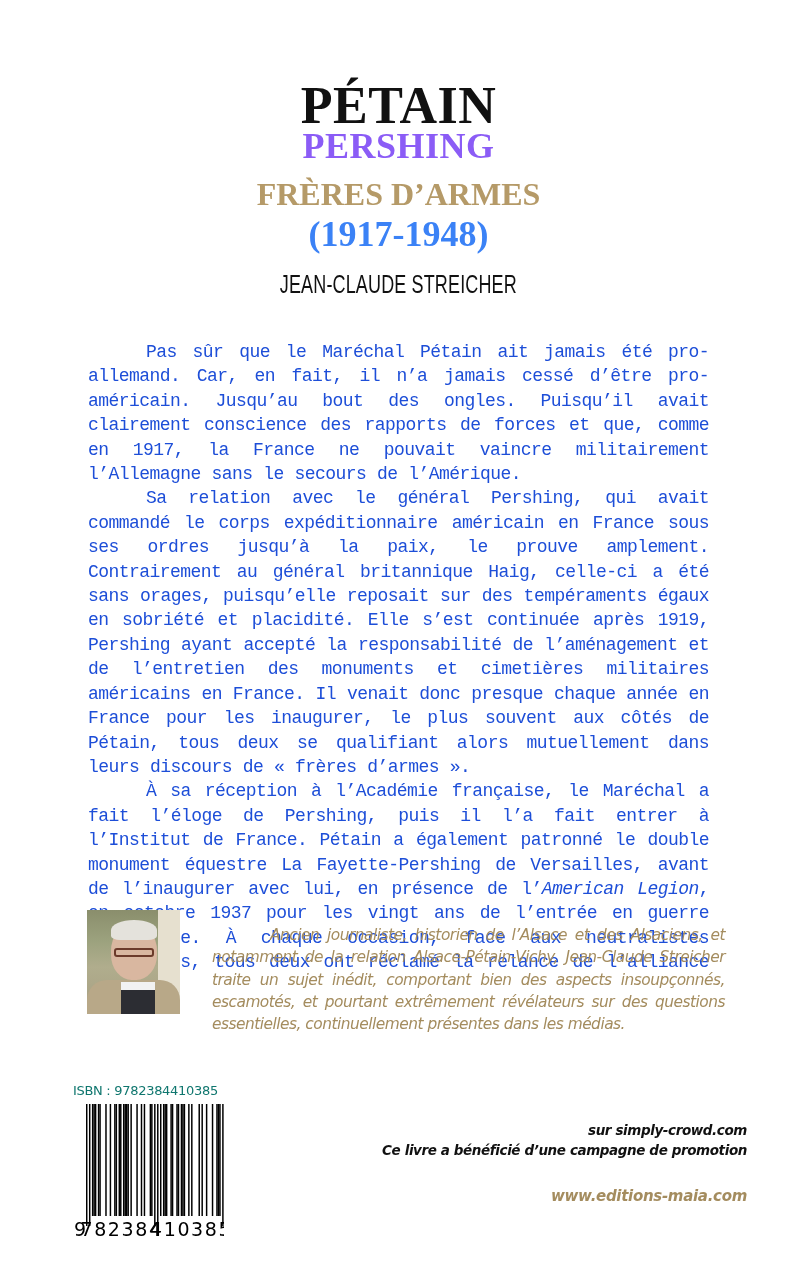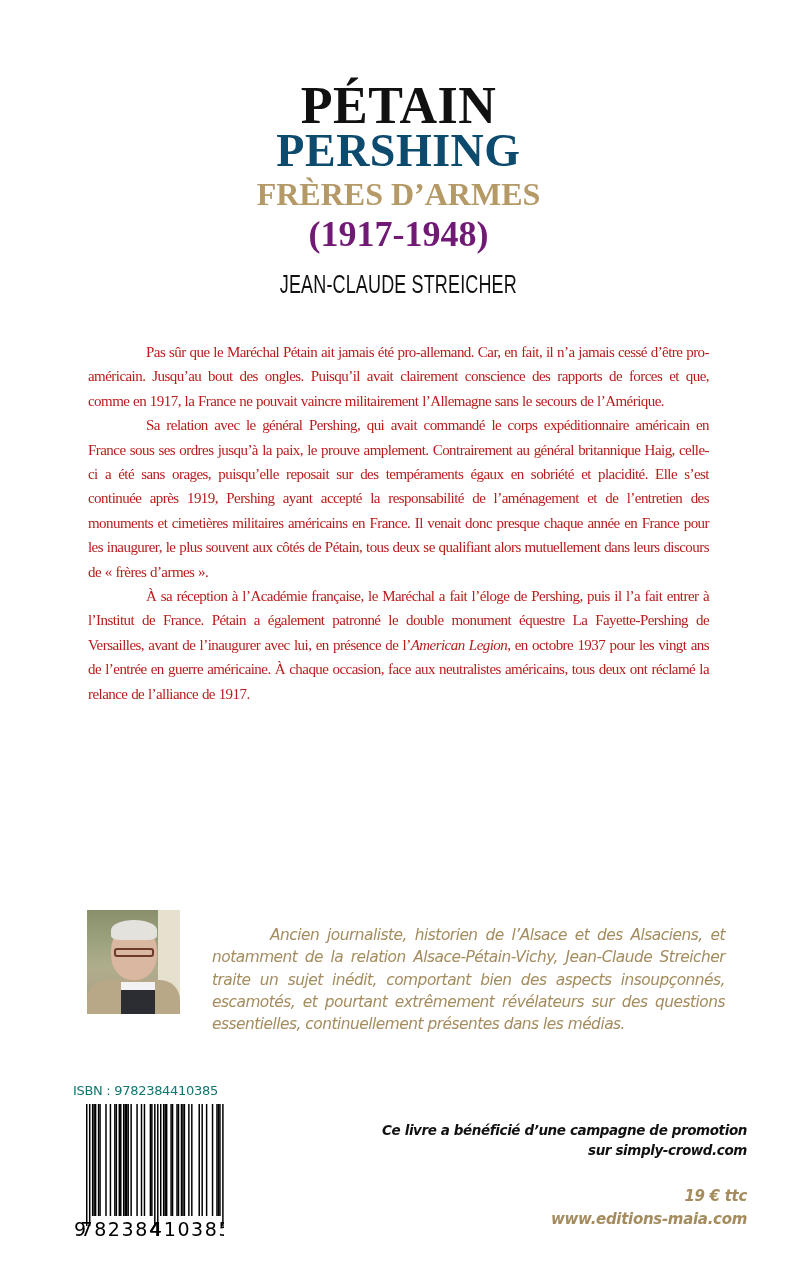--- a/index.html
+++ b/index.html
@@ -3,32 +3,32 @@
 <meta charset="utf-8">
 <style>
   html, body { margin: 0; padding: 0; background: #ffffff; }
   body { width: 797px; height: 1270px; position: relative; overflow: hidden; color: #111; }
   .serif-title {
     position: absolute; left: 0; width: 797px; text-align: center;
     font-family: "Liberation Serif", "DejaVu Serif", serif; font-weight: bold;
     margin: 0; line-height: 1;
   }
   #t1 { top: 80px; font-size: 52px; color: #111; letter-spacing: 0.5px; }
-  #t2 { top: 128px; font-size: 46px; color: #0c4a6e; letter-spacing: 0.5px; }
+  #t2 { top: 128px; font-size: 36px; color: #8b5cf6; letter-spacing: 0.5px; }
   #t3 { top: 178px; font-size: 32px; color: #b59a68; }
-  #t4 { top: 216px; font-size: 36px; color: #701a75; font-weight: bold; }
+  #t4 { top: 216px; font-size: 36px; color: #3b82f6; font-weight: bold; }
   #author {
     position: absolute; top: 272px; left: 0; width: 797px; text-align: center;
     font-family: "Liberation Sans", "DejaVu Sans", sans-serif; font-size: 25px; color: #111;
     transform: scaleX(0.72); transform-origin: 398px 0; letter-spacing: 0.2px; line-height: 1;
   }
   #summary {
     position: absolute; top: 340px; left: 88px; width: 621px;
-    font-family: Liberation Serif, serif; font-size: 15px; line-height: 24.4px;
-    text-align: justify; color: #b91c1c; letter-spacing: -0.55px; word-spacing: 0.5px;
+    font-family: Liberation Mono, monospace; font-size: 18px; line-height: 24.4px;
+    text-align: justify; color: #1d4ed8; letter-spacing: -0.55px; word-spacing: 0.5px;
   }
   #summary p { margin: 0; text-indent: 58px; }
   #summary em { font-style: italic; }
   #photo {
     position: absolute; left: 87px; top: 910px; width: 93px; height: 104px; overflow: hidden;
     background: linear-gradient(180deg, #8a8e6c 0%, #9ca27e 30%, #b0ad8d 55%, #a79e82 100%);
   }
   #photo .bg-right { position: absolute; right: 0; top: 0; width: 22px; height: 104px; background: #e6e0cf; }
   #photo .face { position: absolute; left: 24px; top: 14px; width: 46px; height: 56px; border-radius: 48% 48% 45% 45%; background: #d9b7a0; }
   #photo .hair { position: absolute; left: 24px; top: 10px; width: 46px; height: 20px; border-radius: 50% 50% 20% 20%; background: #e4e2dc; }
@@ -132,20 +132,19 @@
     <rect x="143.72" y="0" width="1.48" height="112" fill="#000"></rect>
     <rect x="145.20" y="0" width="1.48" height="112" fill="#000"></rect>
     <rect x="148.16" y="0" width="1.48" height="122" fill="#000"></rect>
     <rect x="151.12" y="0" width="1.48" height="122" fill="#000"></rect>
     <text x="0" y="132" text-anchor="start" font-family="DejaVu Sans, sans-serif" font-size="19" letter-spacing="1.6" fill="#000">9</text>
     <text x="47.519999999999996" y="132" text-anchor="middle" font-family="DejaVu Sans, sans-serif" font-size="19" letter-spacing="1.6" fill="#000">782384</text>
     <text x="117.08" y="132" text-anchor="middle" font-family="DejaVu Sans, sans-serif" font-size="19" letter-spacing="1.6" fill="#000">410385</text>
   </svg>
 
 <div id="promo">
+  <div>sur simply-crowd.com</div>
   <div>Ce livre a bénéficié d’une campagne de promotion</div>
-  <div>sur simply-crowd.com</div>
 </div>
 
 <div id="price">
-  <div>19 € ttc</div>
   <div>www.editions-maia.com</div>
 </div>
 
 </body></html>

